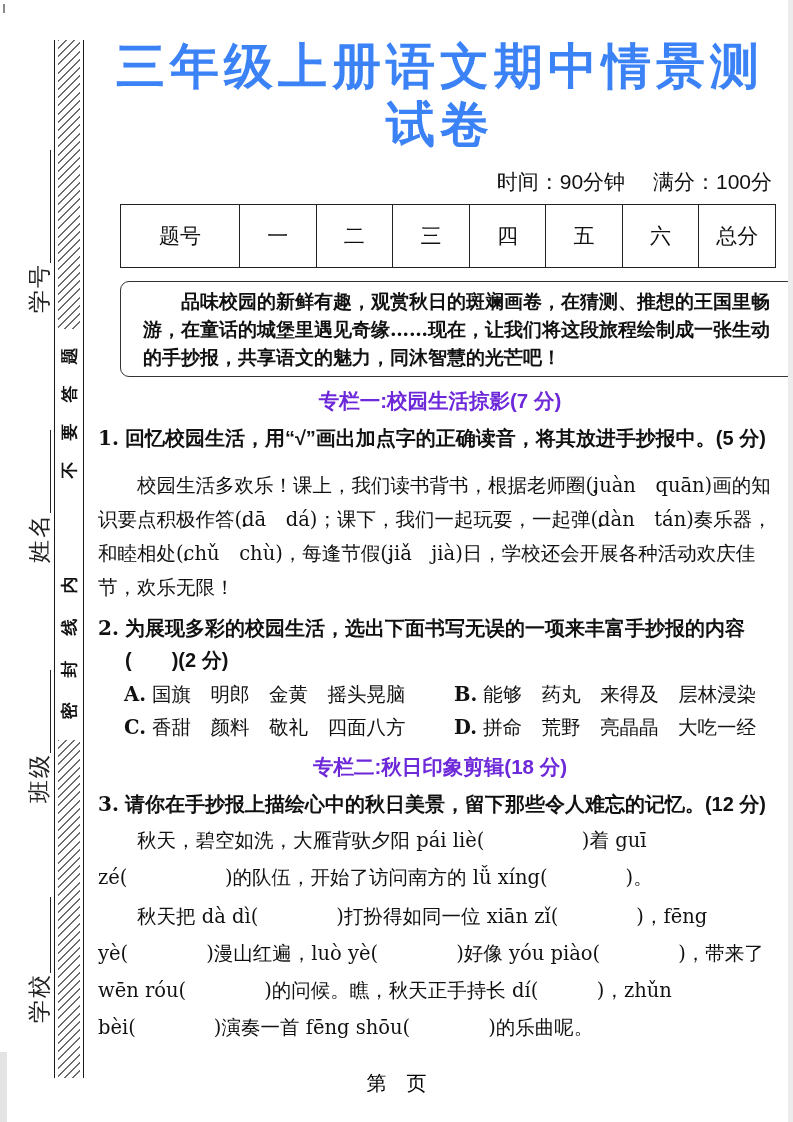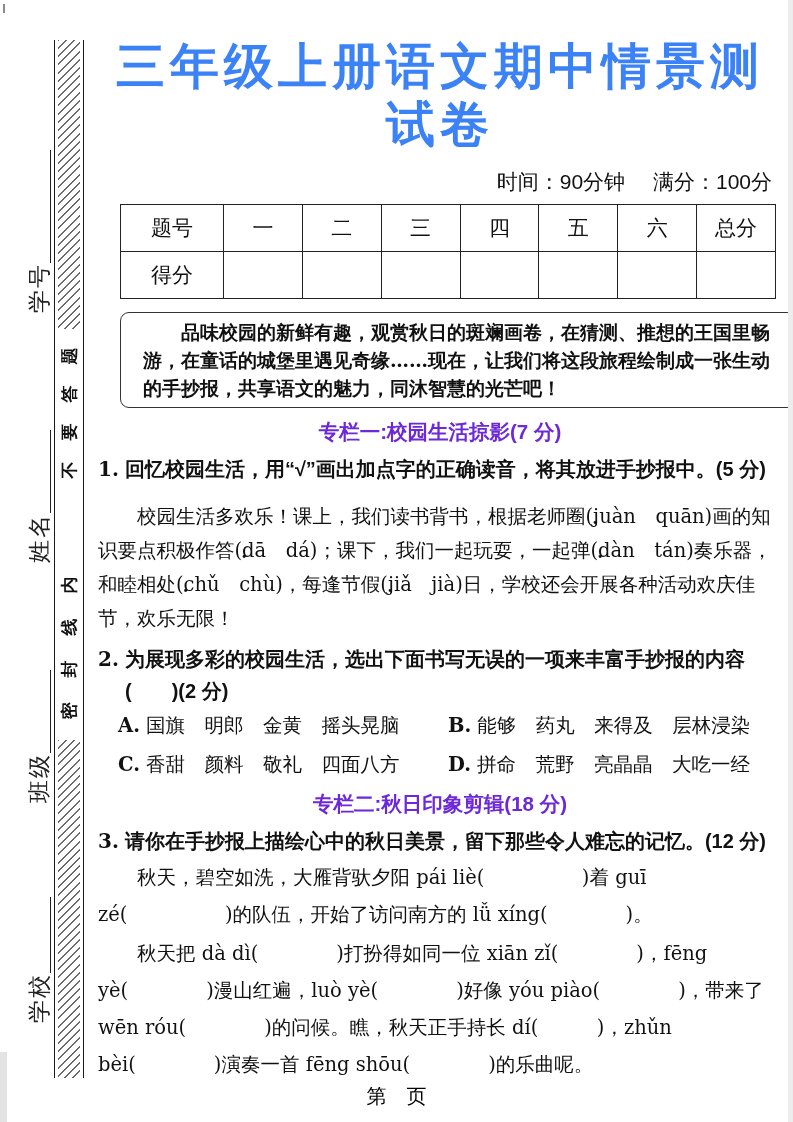--- a/index.html
+++ b/index.html
@@ -32,21 +32,21 @@
   
   .content{position:absolute;left:98px;top:38px;width:684px;}
   h1.title{margin:0;font-size:49px;font-weight:900;letter-spacing:5px;text-align:center;
            line-height:1.18;color:#3b82f6;}
   h2.subtitle{margin:10px 0 0;font-size:36px;font-weight:800;text-align:center;color:#000;}
   .meta{margin-top:14px;text-align:right;font-size:21px;font-weight:500;padding-right:10px;}
   .meta span + span{margin-left:22px;}
 
   table.score-table{margin:8px 0 0 22px;border-collapse:collapse;width:656px;table-layout:fixed;}
   table.score-table td{border:1.6px solid #222;height:38px;text-align:center;
-                       font-size:21px;font-weight:500;padding:4px;}
+                       font-size:21px;font-weight:500;padding:12px;}
   table.score-table td.first{width:94px;}
 
   .intro-box{margin:13px 0 0 22px;width:630px;border:1.6px solid #333;border-radius:9px;
              padding:5px 22px;}
   .intro-box p{margin:0;font-family:"DejaVu Serif",serif;font-size:19px;font-weight:600;
                line-height:28px;text-indent:2em;}
 
   .section-title{margin:10px 0 4px;text-align:center;font-size:20.5px;font-weight:800;color:#6d28d9;}
 
   .qhead{margin-top:7px;font-size:20px;font-weight:600;line-height:32px;
@@ -54,25 +54,25 @@
   .qnum{font-family:"DejaVu Serif",serif;font-weight:800;margin-right:6px;}
 
   .kai{font-family:"DejaVu Serif",serif;font-weight:500;}
   .passage{margin:15px 0 4px;font-size:19.5px;line-height:34px;text-indent:2em;}
   .passage3{margin:2px 0 2px;font-size:19.5px;line-height:37px;text-indent:2em;}
 
   .dot{position:relative;}
   .dot::after{content:"·";position:absolute;left:50%;bottom:-0.66em;transform:translateX(-50%);
               font-weight:900;font-size:0.85em;}
 
-  .opts-grid{display:grid;grid-template-columns:330px 1fr;row-gap:9px;
-             margin:4px 0 2px 20px;font-size:19.5px;line-height:30px;}
+  .opts-grid{display:grid;grid-template-columns:330px 1fr;row-gap:3px;
+             margin:4px 0 2px 26px;font-size:19.5px;line-height:30px;}
   .opt .okey{font-family:"DejaVu Serif",serif;font-weight:600;margin-right:6px;}
 
-  .footer{position:absolute;left:0;right:0;bottom:12px;text-align:center;
+  .footer{position:absolute;left:0;right:0;bottom:25px;text-align:center;
           font-size:20px;font-weight:500;color:#000;}
 </style>
 </head>
 <body>
 
 <div class="page">
   <div class="corner-tick"></div>
 
   <div class="side-rotated">
     <div class="side-labels">
@@ -113,30 +113,20 @@
           <tr>
         <td class="first">题号</td>
         <td>一</td>
         <td>二</td>
         <td>三</td>
         <td>四</td>
         <td>五</td>
         <td>六</td>
         <td>总分</td>
       </tr>
-      <tr>
-        <td class="first">得分</td>
-        <td></td>
-        <td></td>
-        <td></td>
-        <td></td>
-        <td></td>
-        <td></td>
-        <td></td>
-      </tr>
     </tbody>
       </table>
 
     <div class="intro-box">
       <p class="kai">品味校园的新鲜有趣，观赏秋日的斑斓画卷，在猜测、推想的王国里畅游，在童话的城堡里遇见奇缘……现在，让我们将这段旅程绘制成一张生动的手抄报，共享语文的魅力，同沐智慧的光芒吧！</p>
     </div>
 
     <div class="section-title">专栏一:校园生活掠影(7 分)</div>
 
     <div class="qhead">

